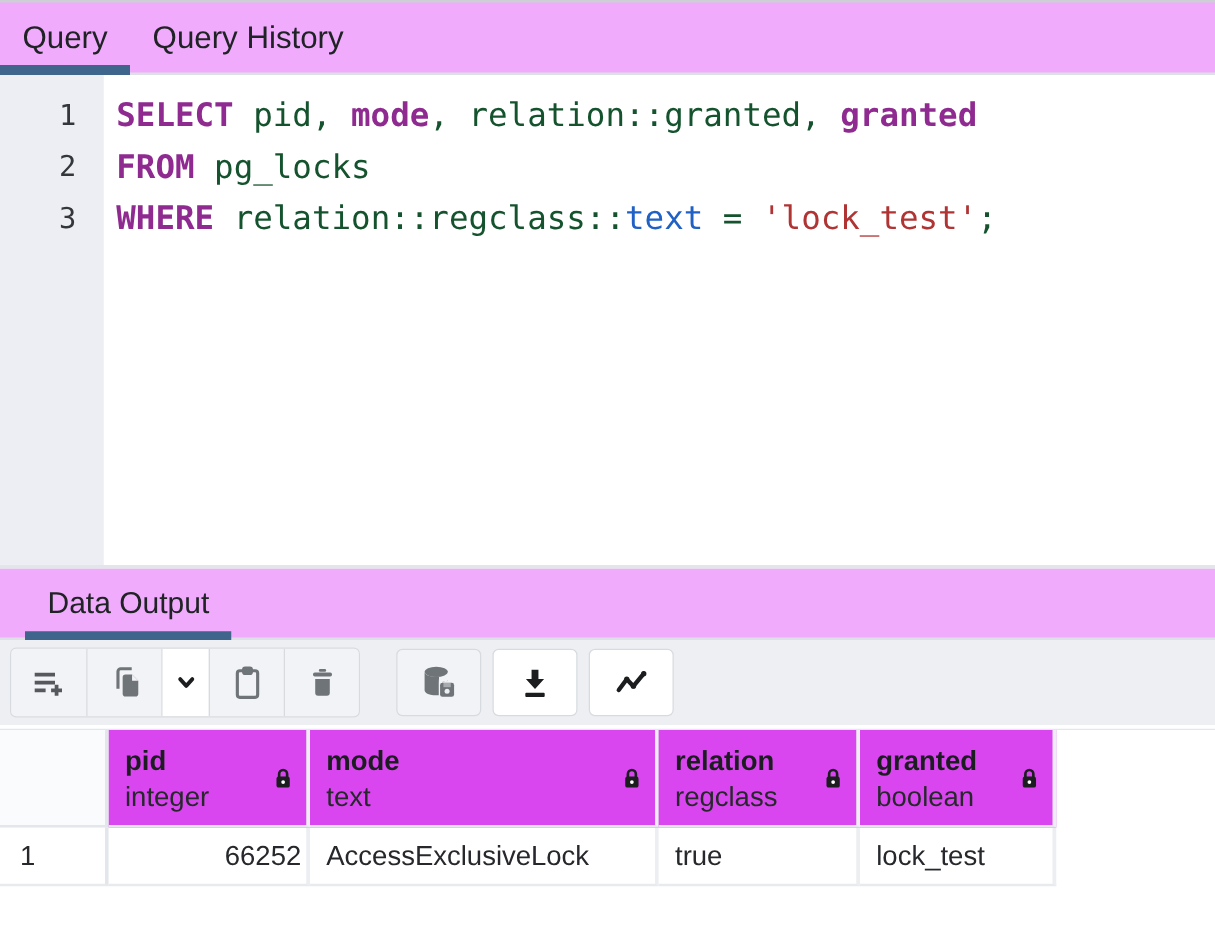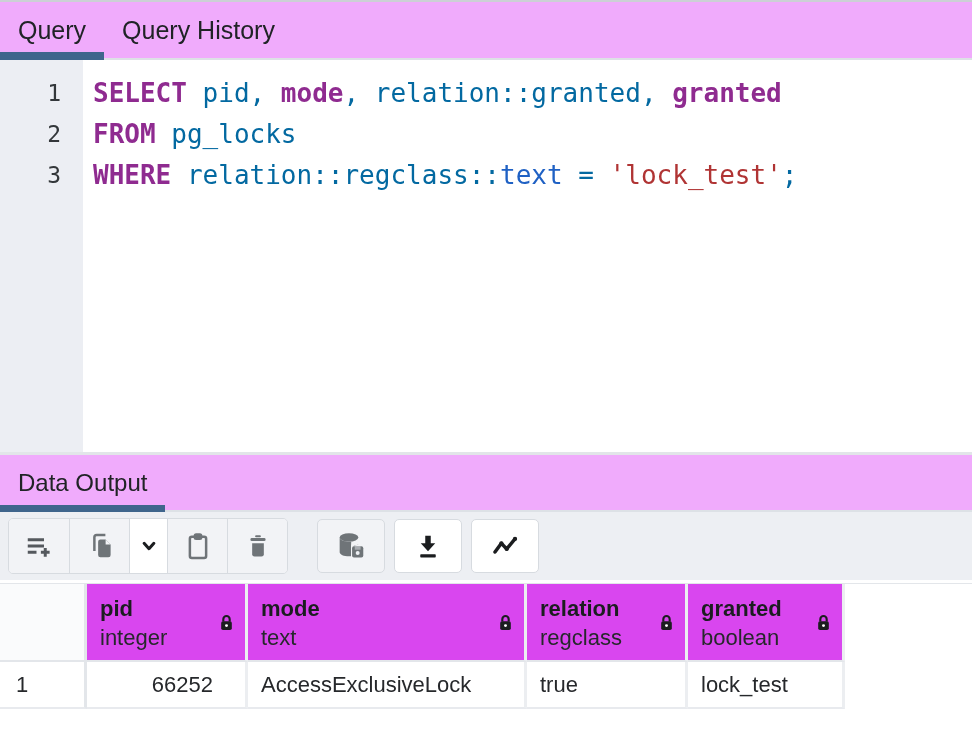--- a/index.html
+++ b/index.html
@@ -2,38 +2,38 @@
 <html style="--accent: #3f658c; --kw: #8f2b90; --type: #1f61c4; --string: #b03434;"><head>
 <meta charset="utf-8">
 <style>
   * { margin: 0; padding: 0; box-sizing: border-box; }
   html, body { width: 972px; height: 740px; background: #ffffff; overflow: hidden;
     font-family: "Liberation Sans", sans-serif; color: #222527; }
 
   
   .tabbar { display: flex; align-items: stretch; background: #f0abfc; position: relative; }
   .tabbar.top { height: 60px; border-top: 2px solid #ccd0d5; border-bottom: 2px solid #dde1e6; }
-  .tabbar.bottom { height: 57px; border-bottom: 2px solid #dde1e6; }
+  .tabbar.bottom { height: 57px; border-bottom: 2px solid #dde1e6; padding-left: 20px; }
   .tab { display: flex; align-items: center; padding: 0 18px; font-size: 25px;
     color: #202326; cursor: pointer; position: relative; white-space: nowrap; }
   .tabbar.bottom .tab { font-size: 24px; }
   .tab.active::after { content: ""; position: absolute; left: 0; right: 0; bottom: -2px;
     height: 8px; background: var(--accent); }
   .tabbar.bottom .tab.active::after { height: 7px; }
 
   
   .editor { display: flex; height: 392px; background: #ffffff; }
   .gutter { width: 83px; background: #eceef3; padding-top: 13px; flex: none; }
   .gutter .ln { height: 41px; line-height: 41px; text-align: right; padding-right: 22px;
     font-family: "DejaVu Sans Mono", monospace; font-size: 23px; color: #33373a; }
   .code { flex: 1; padding: 13px 0 0 10px; font-family: "DejaVu Sans Mono", monospace;
     font-size: 26px; cursor: text; }
   .code .line { height: 41px; line-height: 41px; white-space: pre; }
   .tok-kw { color: var(--kw); font-weight: bold; }
-  .tok-plain { color: #0369a1; }
+  .tok-plain { color: #14532d; }
   .tok-type { color: var(--type); }
   .tok-string { color: var(--string); }
 
   .splitter { height: 3px; background: #e2e5e9; }
 
   
   .toolbar { height: 68px; background: #edeff3; display: flex; align-items: center;
     padding: 0 8px; gap: 9px; }
   .btn-group { display: flex; border: 1px solid #d7dbe0; border-radius: 5px;
     overflow: hidden; background: #f2f3f6; }
@@ -54,21 +54,21 @@
   .hcell { background: #d946ef; border-right: 3px solid #eceef1; border-bottom: 2px solid #e3e6ea;
     height: 78px; padding: 10px 10px 0 13px; position: relative; cursor: pointer; }
   .hcell.rownum-h { background: #fafbfc; border-right-color: #e3e6ea; }
   .hcell .colname { font-size: 22px; font-weight: bold; color: #1b1d20; line-height: 29px; }
   .hcell .coltype { font-size: 22px; color: #26282b; line-height: 29px; }
   .hcell .lock { position: absolute; right: 10px; top: 29px; }
   .dcell { background: #ffffff; border-right: 3px solid #eceef1; border-bottom: 2px solid #e8eaee;
     height: 47px; display: flex; align-items: center; padding: 0 13px; font-size: 22px;
     color: #26282b; cursor: pointer; white-space: nowrap; overflow: hidden; }
   .dcell.rownum { border-right-color: #e3e6ea; padding-left: 16px; }
-  .dcell.num { justify-content: flex-end; padding-right: 32px; }
+  .dcell.num { justify-content: flex-end; padding-right: 4px; }
 </style>
 </head>
 <body>
 
 <div class="tabbar top" id="top-tabs">
     <div class="tab active">
       <span>Query</span>
     </div>
     <div class="tab">
       <span>Query History</span>

